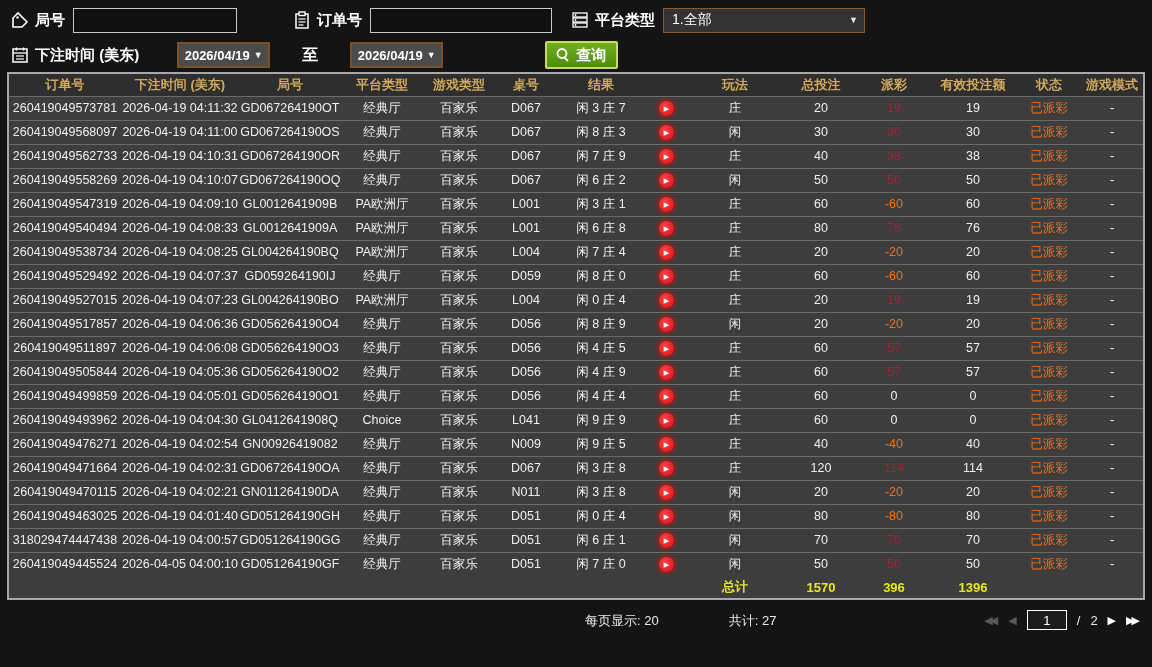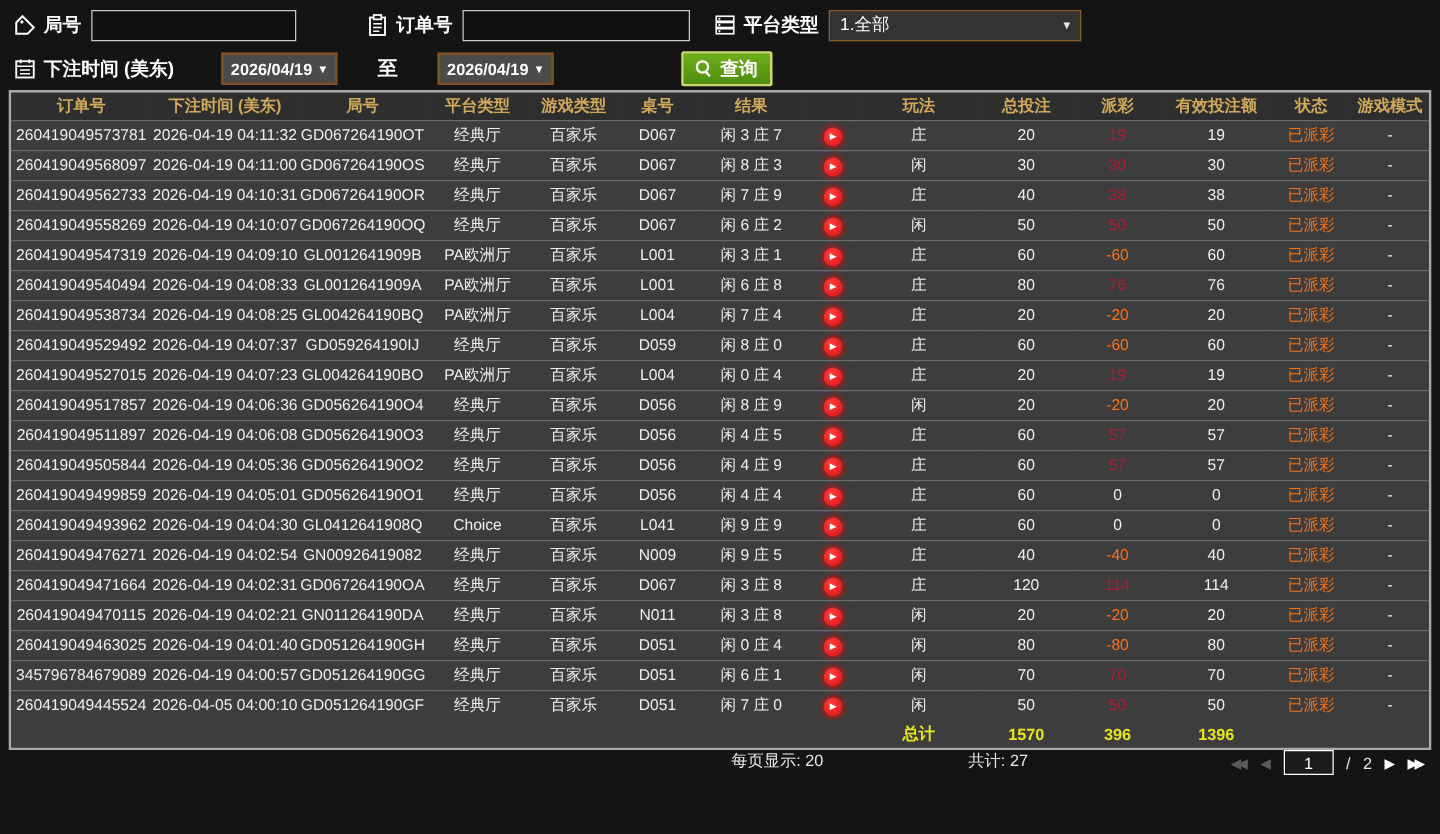--- a/index.html
+++ b/index.html
@@ -59,23 +59,23 @@
   td.status { color:#f97316; }
   .play-icon {
     display:inline-flex; width:15px; height:15px; border-radius:50%;
     background:radial-gradient(circle at 40% 35%, #ff4040, #d50f0f);
     box-shadow:0 0 5px 1px rgba(255,0,0,.75);
     color:#fff; font-size:7px; align-items:center; justify-content:center;
     cursor:pointer; line-height:1; padding-left:1px;
   }
   tr.summary-row td { height:22px; color:#e6e620; font-weight:bold; font-size:13px; }
   
-  .footer { height:30px; display:flex; align-items:flex-start; font-size:13px; color:#e8e8e8; }
+  .footer { height:30px; display:flex; align-items:flex-end; font-size:13px; color:#e8e8e8; }
   .per-page { margin-left:585px; white-space:nowrap; }
-  .grand-total { margin-left:116px; white-space:nowrap; }
+  .grand-total { margin-left:70px; white-space:nowrap; }
   .pagination { margin-left:auto; margin-right:12px; display:flex; align-items:center; gap:10px; }
   .pg-btn { cursor:pointer; font-size:11px; letter-spacing:-3px; padding-right:3px; }
   .pg-btn.dim { color:#5a5a5a; }
   .pg-btn.lit { color:#fff; }
   .page-input {
     width:40px; height:20px; background:#1c1c1c; border:1px solid #fff;
     color:#fff; font-size:13px; text-align:center; outline:none;
   }
   .page-sep { color:#e8e8e8; }
 </style>
@@ -474,21 +474,21 @@
     <td>闲 0 庄 4</td>
     <td><span class="play-icon">▶</span></td>
     <td>闲</td>
     <td>80</td>
     <td class="neg">-80</td>
     <td>80</td>
     <td class="status">已派彩</td>
     <td>-</td>
   </tr>
         <tr>
-    <td>345796784679089</td>
+    <td>318029474447438</td>
     <td>2026-04-19 04:00:57</td>
     <td>GD051264190GG</td>
     <td>经典厅</td>
     <td>百家乐</td>
     <td>D051</td>
     <td>闲 6 庄 1</td>
     <td><span class="play-icon">▶</span></td>
     <td>闲</td>
     <td>70</td>
     <td class="pos">70</td>

